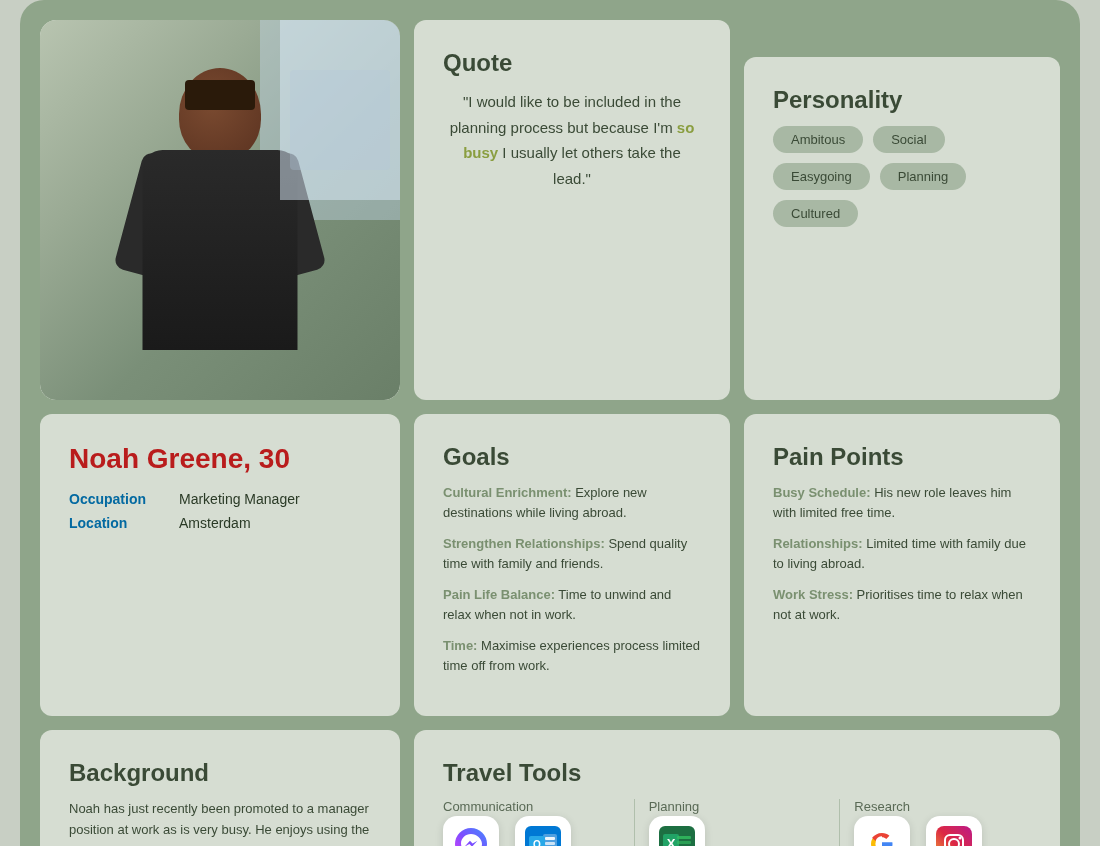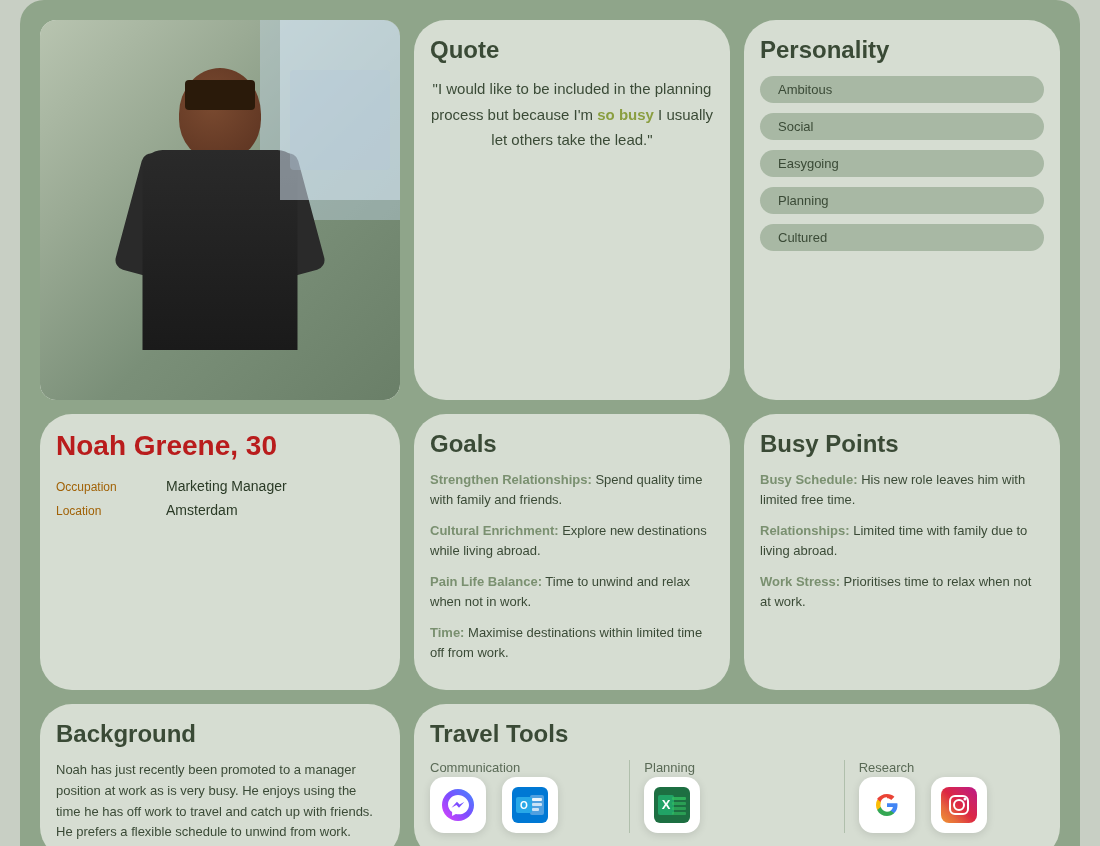--- a/index.html
+++ b/index.html
@@ -16,22 +16,22 @@
       border-radius: 24px;
       padding: 20px;
       width: 1060px;
       display: grid;
       grid-template-columns: 360px 1fr 1fr;
       grid-template-rows: auto auto auto;
       gap: 14px;
     }
     .panel {
       background: #d6ddd2;
-      border-radius: 32px;
-      padding: 16px;
+      border-radius: 12px;
+      padding: 29px;
     }
     
     .photo-panel {
       grid-column: 1;
       grid-row: 1;
       padding: 0;
       overflow: hidden;
       border-radius: 16px;
       min-height: 380px;
     }
@@ -117,24 +117,24 @@
       color: #b91c1c;
       margin-bottom: 16px;
     }
     .profile-info-row {
       display: flex;
       gap: 20px;
       margin-bottom: 8px;
       align-items: baseline;
     }
     .profile-label {
-      font-size: 12px;
-      color: #a16207;
+      font-size: 14px;
+      color: #0369a1;
       min-width: 90px;
-      font-weight: 400;
+      font-weight: 700;
     }
     .profile-value {
       font-size: 14px;
       color: #2a3a26;
     }
 
     
     .background-panel {
       grid-column: 1;
       grid-row: 3;
@@ -169,27 +169,27 @@
     }
     .quote-highlight-colored {
       color: #8a9e40;
       font-weight: 600;
     }
 
     
     .personality-panel {
       grid-column: 3;
       grid-row: 1;
+      margin-top: 37px;
     }
     .traits-container {
       display: flex;
       flex-wrap: wrap;
       gap: 10px;
       margin-top: 12px;
-      flex-direction: column;
     }
     .trait-badge {
       background: #a8b8a4;
       border-radius: 20px;
       padding: 6px 18px;
       font-size: 13px;
       color: #3a4a36;
     }
 
     
@@ -336,35 +336,35 @@
     </div>
     <div class="profile-info-row">
       <span class="profile-label">Location</span>
       <span class="profile-value">Amsterdam</span>
     </div>
   </div>
 
   <div class="panel goals-panel">
     <div class="panel-title">Goals</div>
     <div class="goal-item">
+      <span class="goal-label">Cultural Enrichment:</span><span> Explore new destinations while living abroad.</span>
+    </div>
+    <div class="goal-item">
       <span class="goal-label">Strengthen Relationships:</span><span> Spend quality time with family and friends.</span>
-    </div>
-    <div class="goal-item">
-      <span class="goal-label">Cultural Enrichment:</span><span> Explore new destinations while living abroad.</span>
     </div>
     <div class="goal-item">
       <span class="goal-label">Pain Life Balance:</span><span> Time to unwind and relax when not in work.</span>
     </div>
     <div class="goal-item">
-      <span class="goal-label">Time:</span><span> Maximise destinations within limited time off from work.</span>
+      <span class="goal-label">Time:</span><span> Maximise experiences process limited time off from work.</span>
     </div>
   </div>
 
   <div class="panel pain-panel">
-    <div class="panel-title">Busy Points</div>
+    <div class="panel-title">Pain Points</div>
     <div class="pain-item">
       <span class="pain-label">Busy Schedule:</span><span> His new role leaves him with limited free time.</span>
     </div>
     <div class="pain-item">
       <span class="pain-label">Relationships:</span><span> Limited time with family due to living abroad.</span>
     </div>
     <div class="pain-item">
       <span class="pain-label">Work Stress:</span><span> Prioritises time to relax when not at work.</span>
     </div>
   </div>

